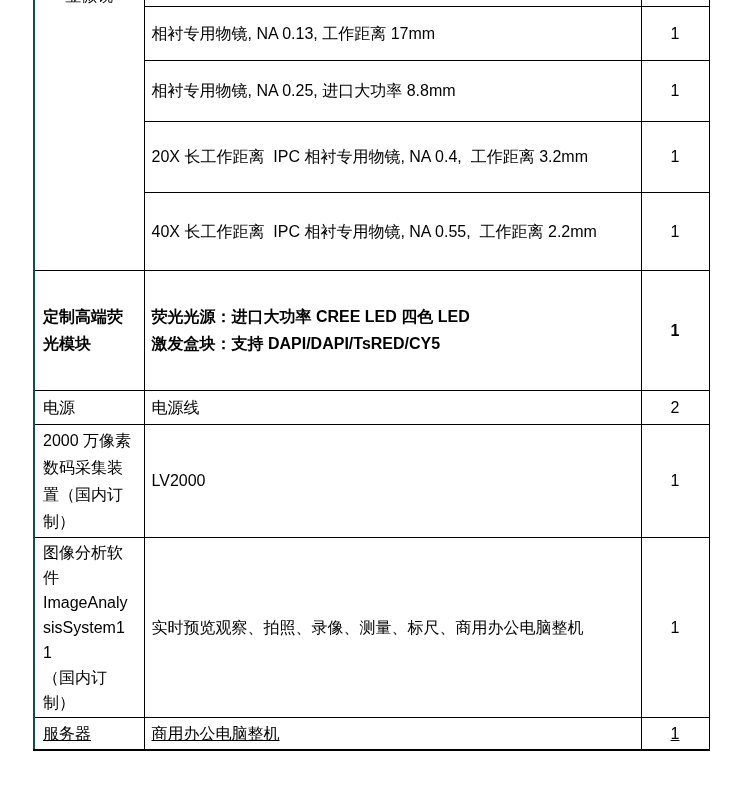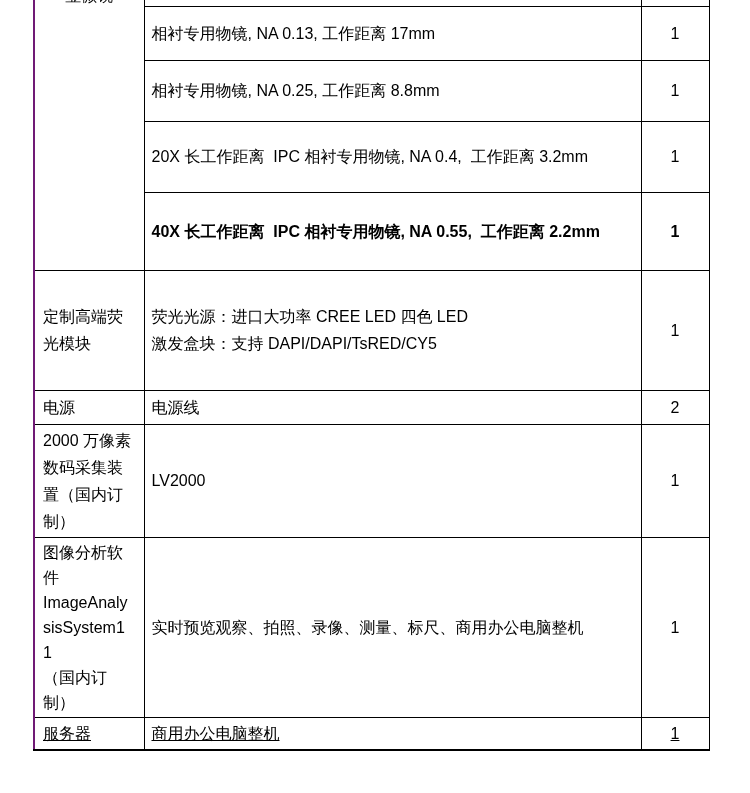--- a/index.html
+++ b/index.html
@@ -20,21 +20,21 @@
     inset: 0;
   }
   table.spec {
     position: absolute;
     left: 33px;
     top: 0;
     width: 675px;
     border-collapse: collapse;
     table-layout: fixed;
     border-top: hidden;            
-    border-left: 2px solid #701a75;
+    border-left: 2px solid #0c4a6e;
     border-bottom: 2px solid #000;
   }
   td {
     border: 1px solid #000;
     font-size: 16px;
     line-height: 27px;
     vertical-align: middle;
     overflow: hidden;
     padding: 0;
   }
@@ -66,22 +66,22 @@
     line-height: 16px;
     white-space: nowrap;
   }
   td.lh25 { line-height: 25px; }
 
   
   tr.r0 { height: 6px; }
   tr.r1 { height: 54px; }
   tr.r2 { height: 61px; }
   tr.r3 { height: 71px; padding-left: 29px; }
-  tr.r4 { height: 78px; font-weight: bold; }
-  tr.r5 { height: 120px; }
+  tr.r4 { height: 78px; }
+  tr.r5 { height: 120px; font-weight: bold; }
   tr.r6 { height: 34px; }
   tr.r7 { height: 102px; }
   tr.r8 { height: 174px; margin-left: 12px; }
   tr.r9 { height: 31px; text-decoration: underline; }
 </style>
 </head>
 <body>
 
 <div class="doc">
   <table class="spec">
@@ -96,21 +96,21 @@
           <span class="clipped-label">显微镜</span>
         </td>
         <td class="desc"></td>
         <td class="qty"></td>
       </tr>
       <tr class="r1">
         <td class="desc">相衬专用物镜, NA 0.13, 工作距离 17mm</td>
         <td class="qty">1</td>
       </tr>
       <tr class="r2">
-        <td class="desc">相衬专用物镜, NA 0.25, 工作距离 8.8mm</td>
+        <td class="desc">相衬专用物镜, NA 0.25, 进口大功率 8.8mm</td>
         <td class="qty">1</td>
       </tr>
       <tr class="r3">
         <td class="desc">20X 长工作距离  IPC 相衬专用物镜, NA 0.4,  工作距离 3.2mm</td>
         <td class="qty">1</td>
       </tr>
       <tr class="r4">
         <td class="desc">40X 长工作距离  IPC 相衬专用物镜, NA 0.55,  工作距离 2.2mm</td>
         <td class="qty">1</td>
       </tr>

